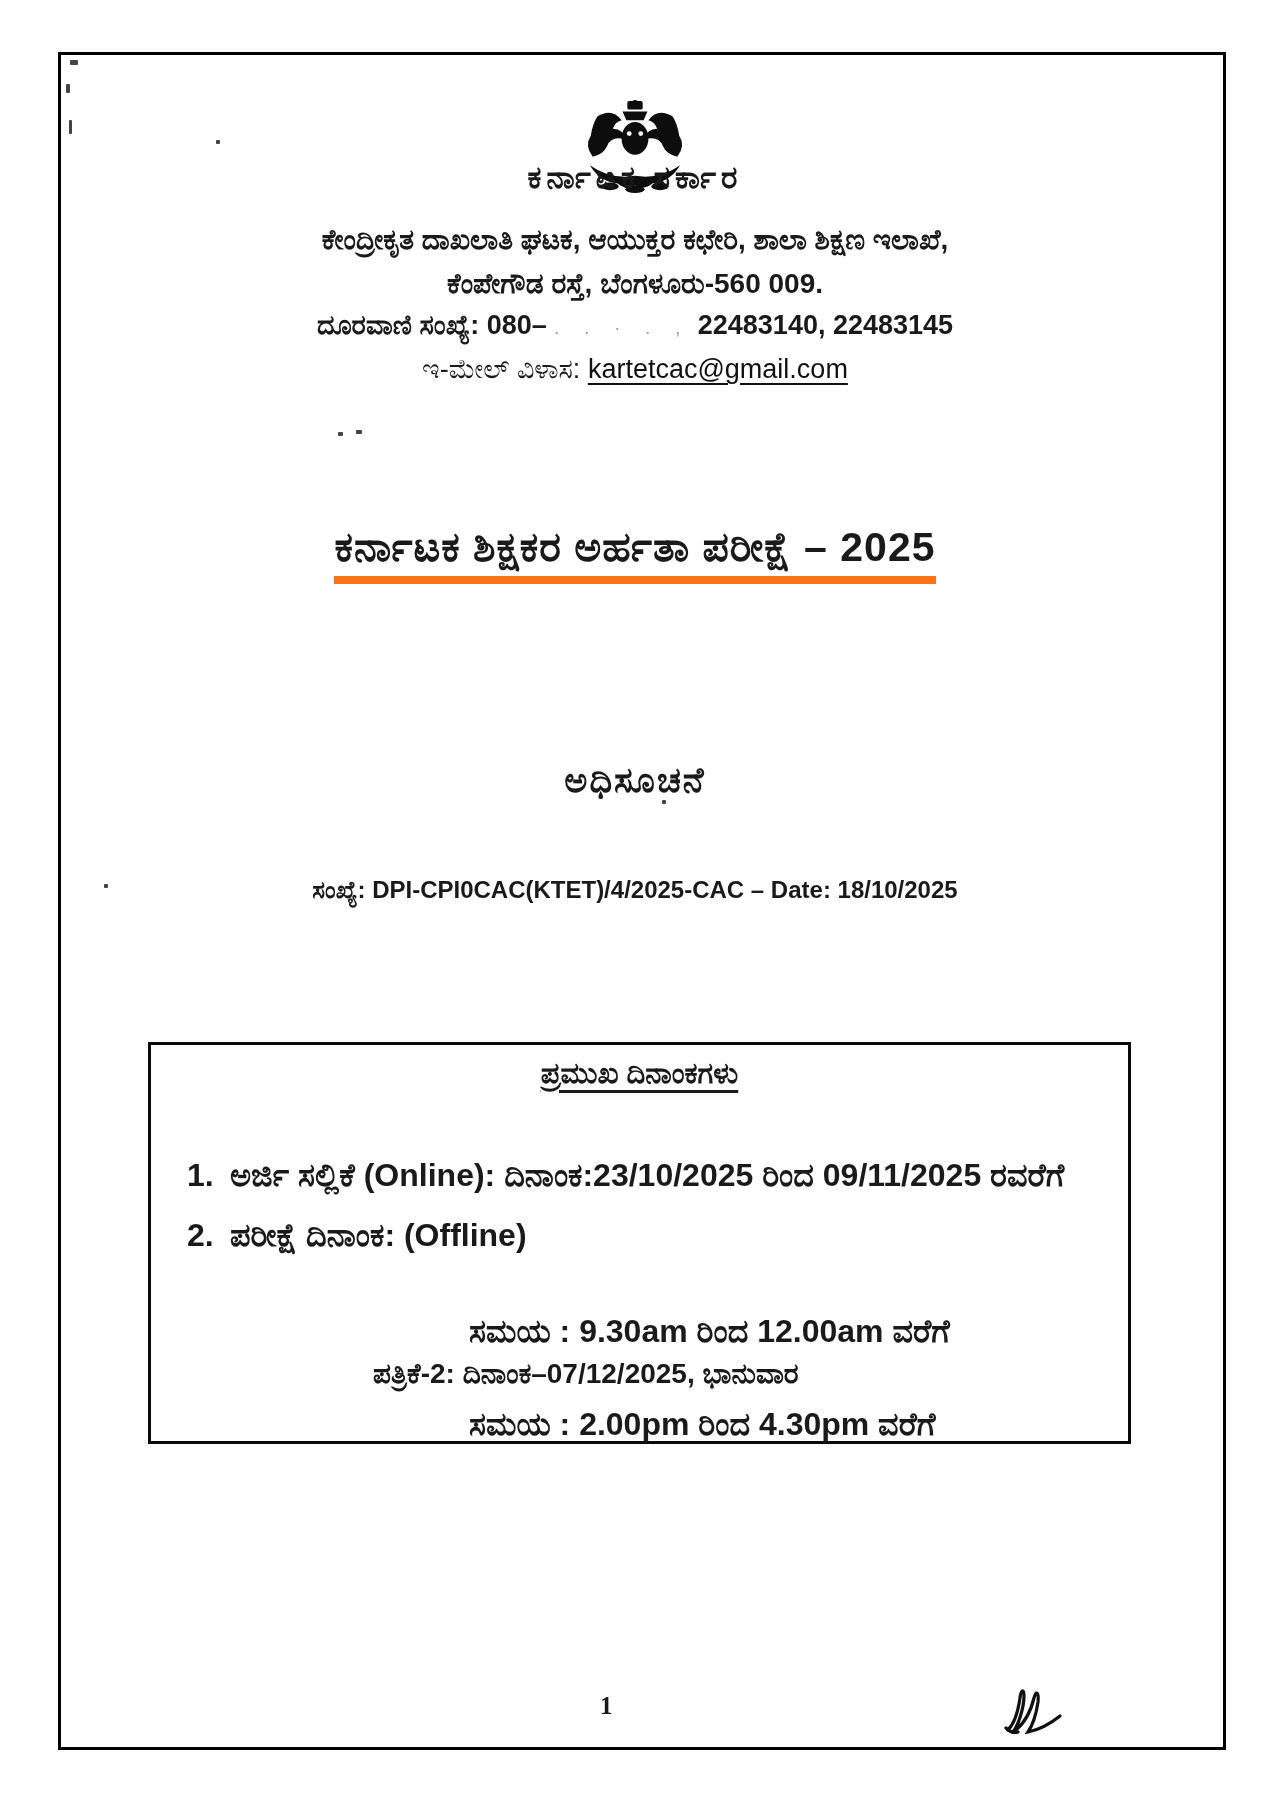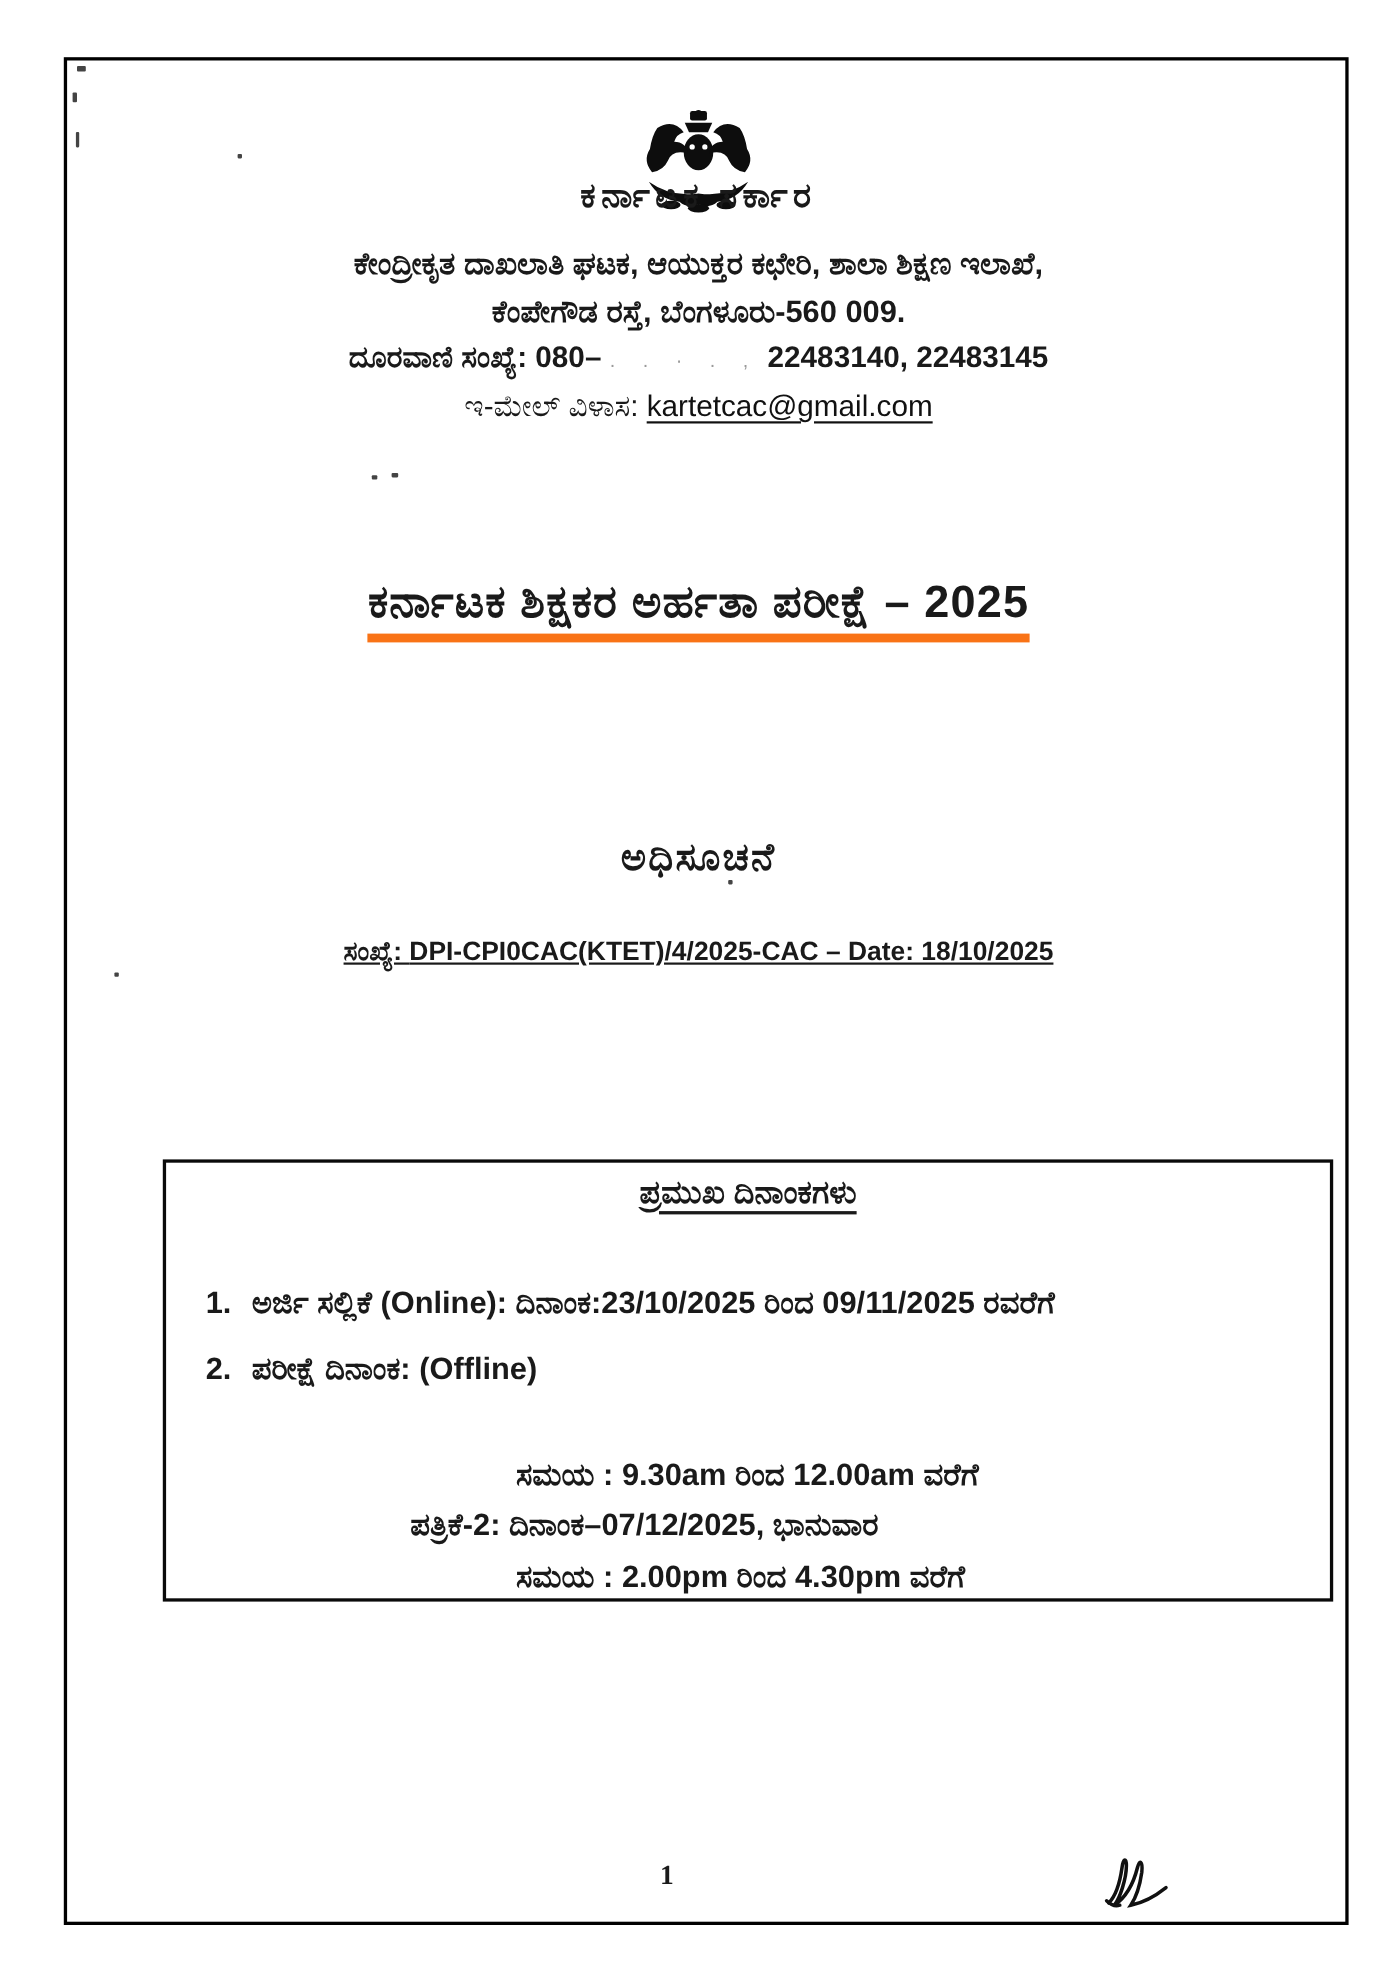--- a/index.html
+++ b/index.html
@@ -76,45 +76,44 @@
     padding-bottom: 6px;
   }
 
   .notif-heading {
     top: 760px;
     font-size: 35px;
     font-weight: bold;
     letter-spacing: 2px;
   }
 
-  .ref-line { top: 852px; font-size: 24px; font-weight: bold; text-decoration: underline; }
+  .ref-line { top: 876px; font-size: 24px; font-weight: bold; }
 
   .dates-box {
     position: absolute;
     left: 148px; top: 1042px;
-    width: 1064px; height: 402px;
+    width: 983px; height: 402px;
     border: 3px solid #0a0a0a;
     background: #fff;
-    margin-top: 12px;
   }
   .dates-box .box-title {
     position: absolute;
     top: 12px; left: 0; width: 100%;
     text-align: center;
     font-size: 29px;
     font-weight: bold;
   }
   .dates-box .box-title span {
     text-decoration: underline;
     text-underline-offset: 7px;
     text-decoration-thickness: 3px;
   }
   .box-line {
     position: absolute;
-    font-size: 28px;
+    font-size: 32px;
     font-weight: bold;
     white-space: nowrap;
   }
   .li-1 { top: 112px; left: 36px; }
   .li-2 { top: 172px; left: 36px; }
   .li-num { display: inline-block; min-width: 34px; }
   .paper-date { font-size: 28px; }
   .p1d { top: 218px; left: 222px; }
   .p1t { top: 268px; left: 318px; }
   .p2d { top: 313px; left: 222px; }

